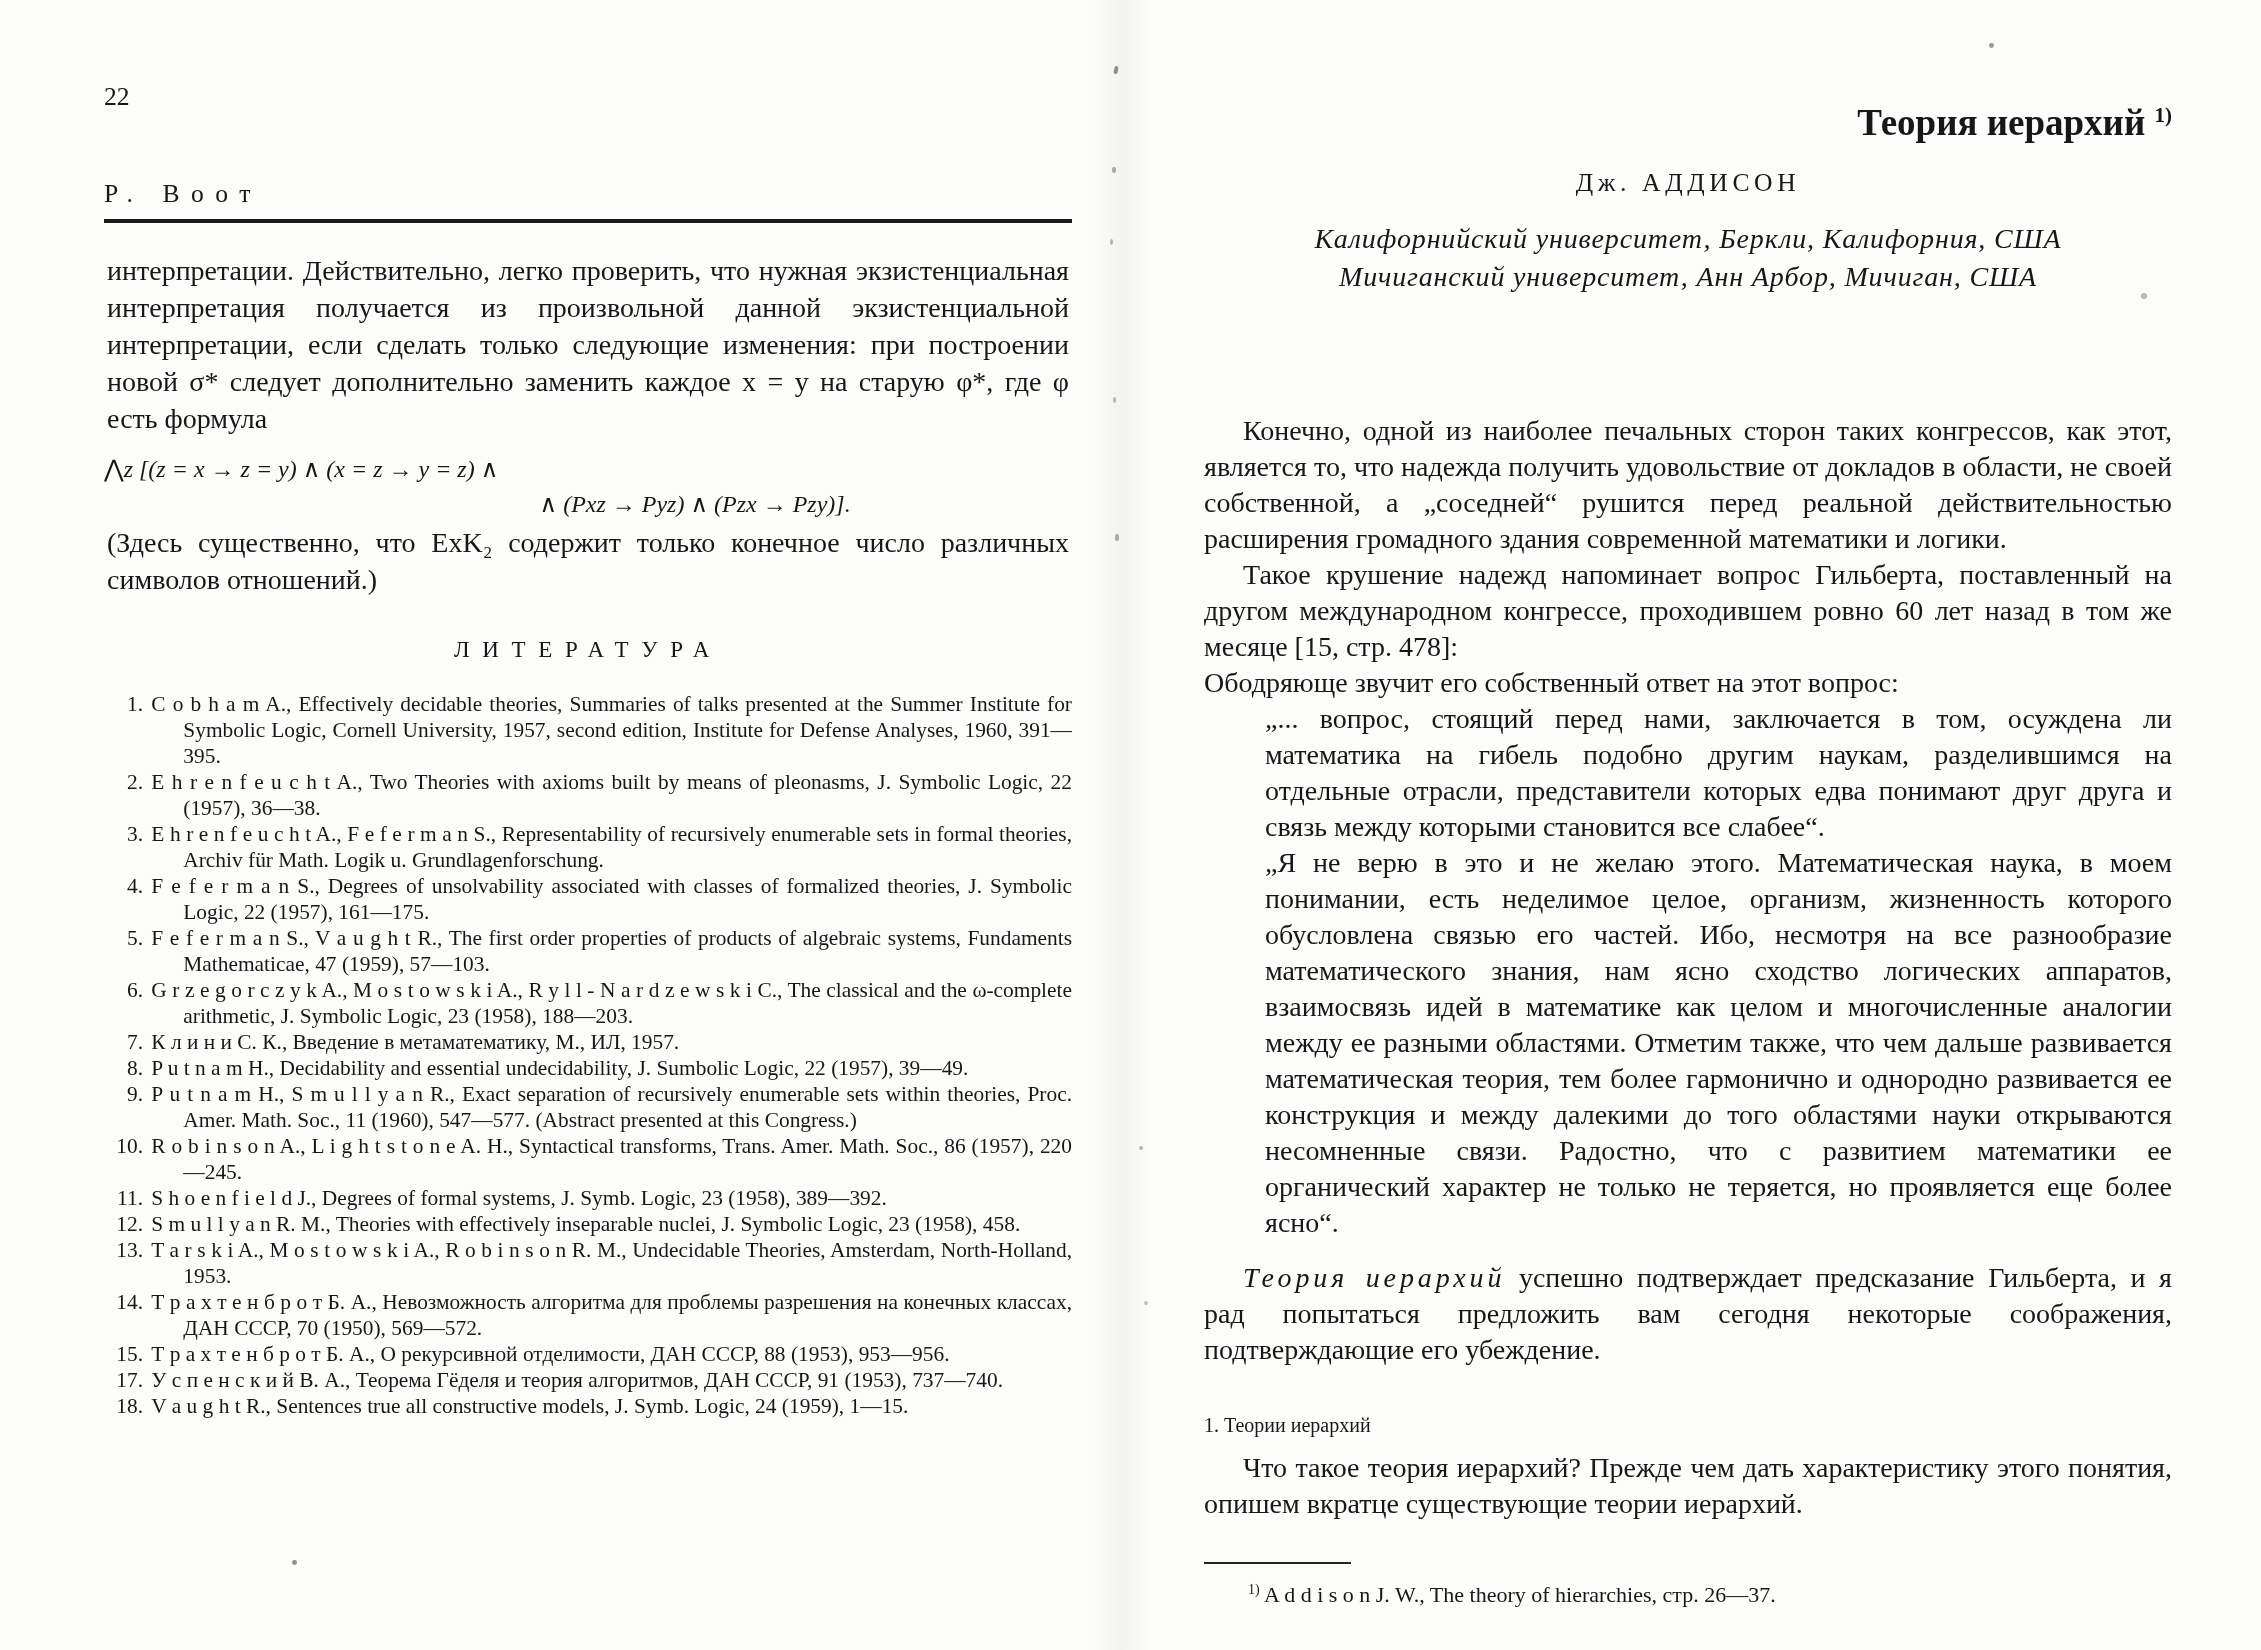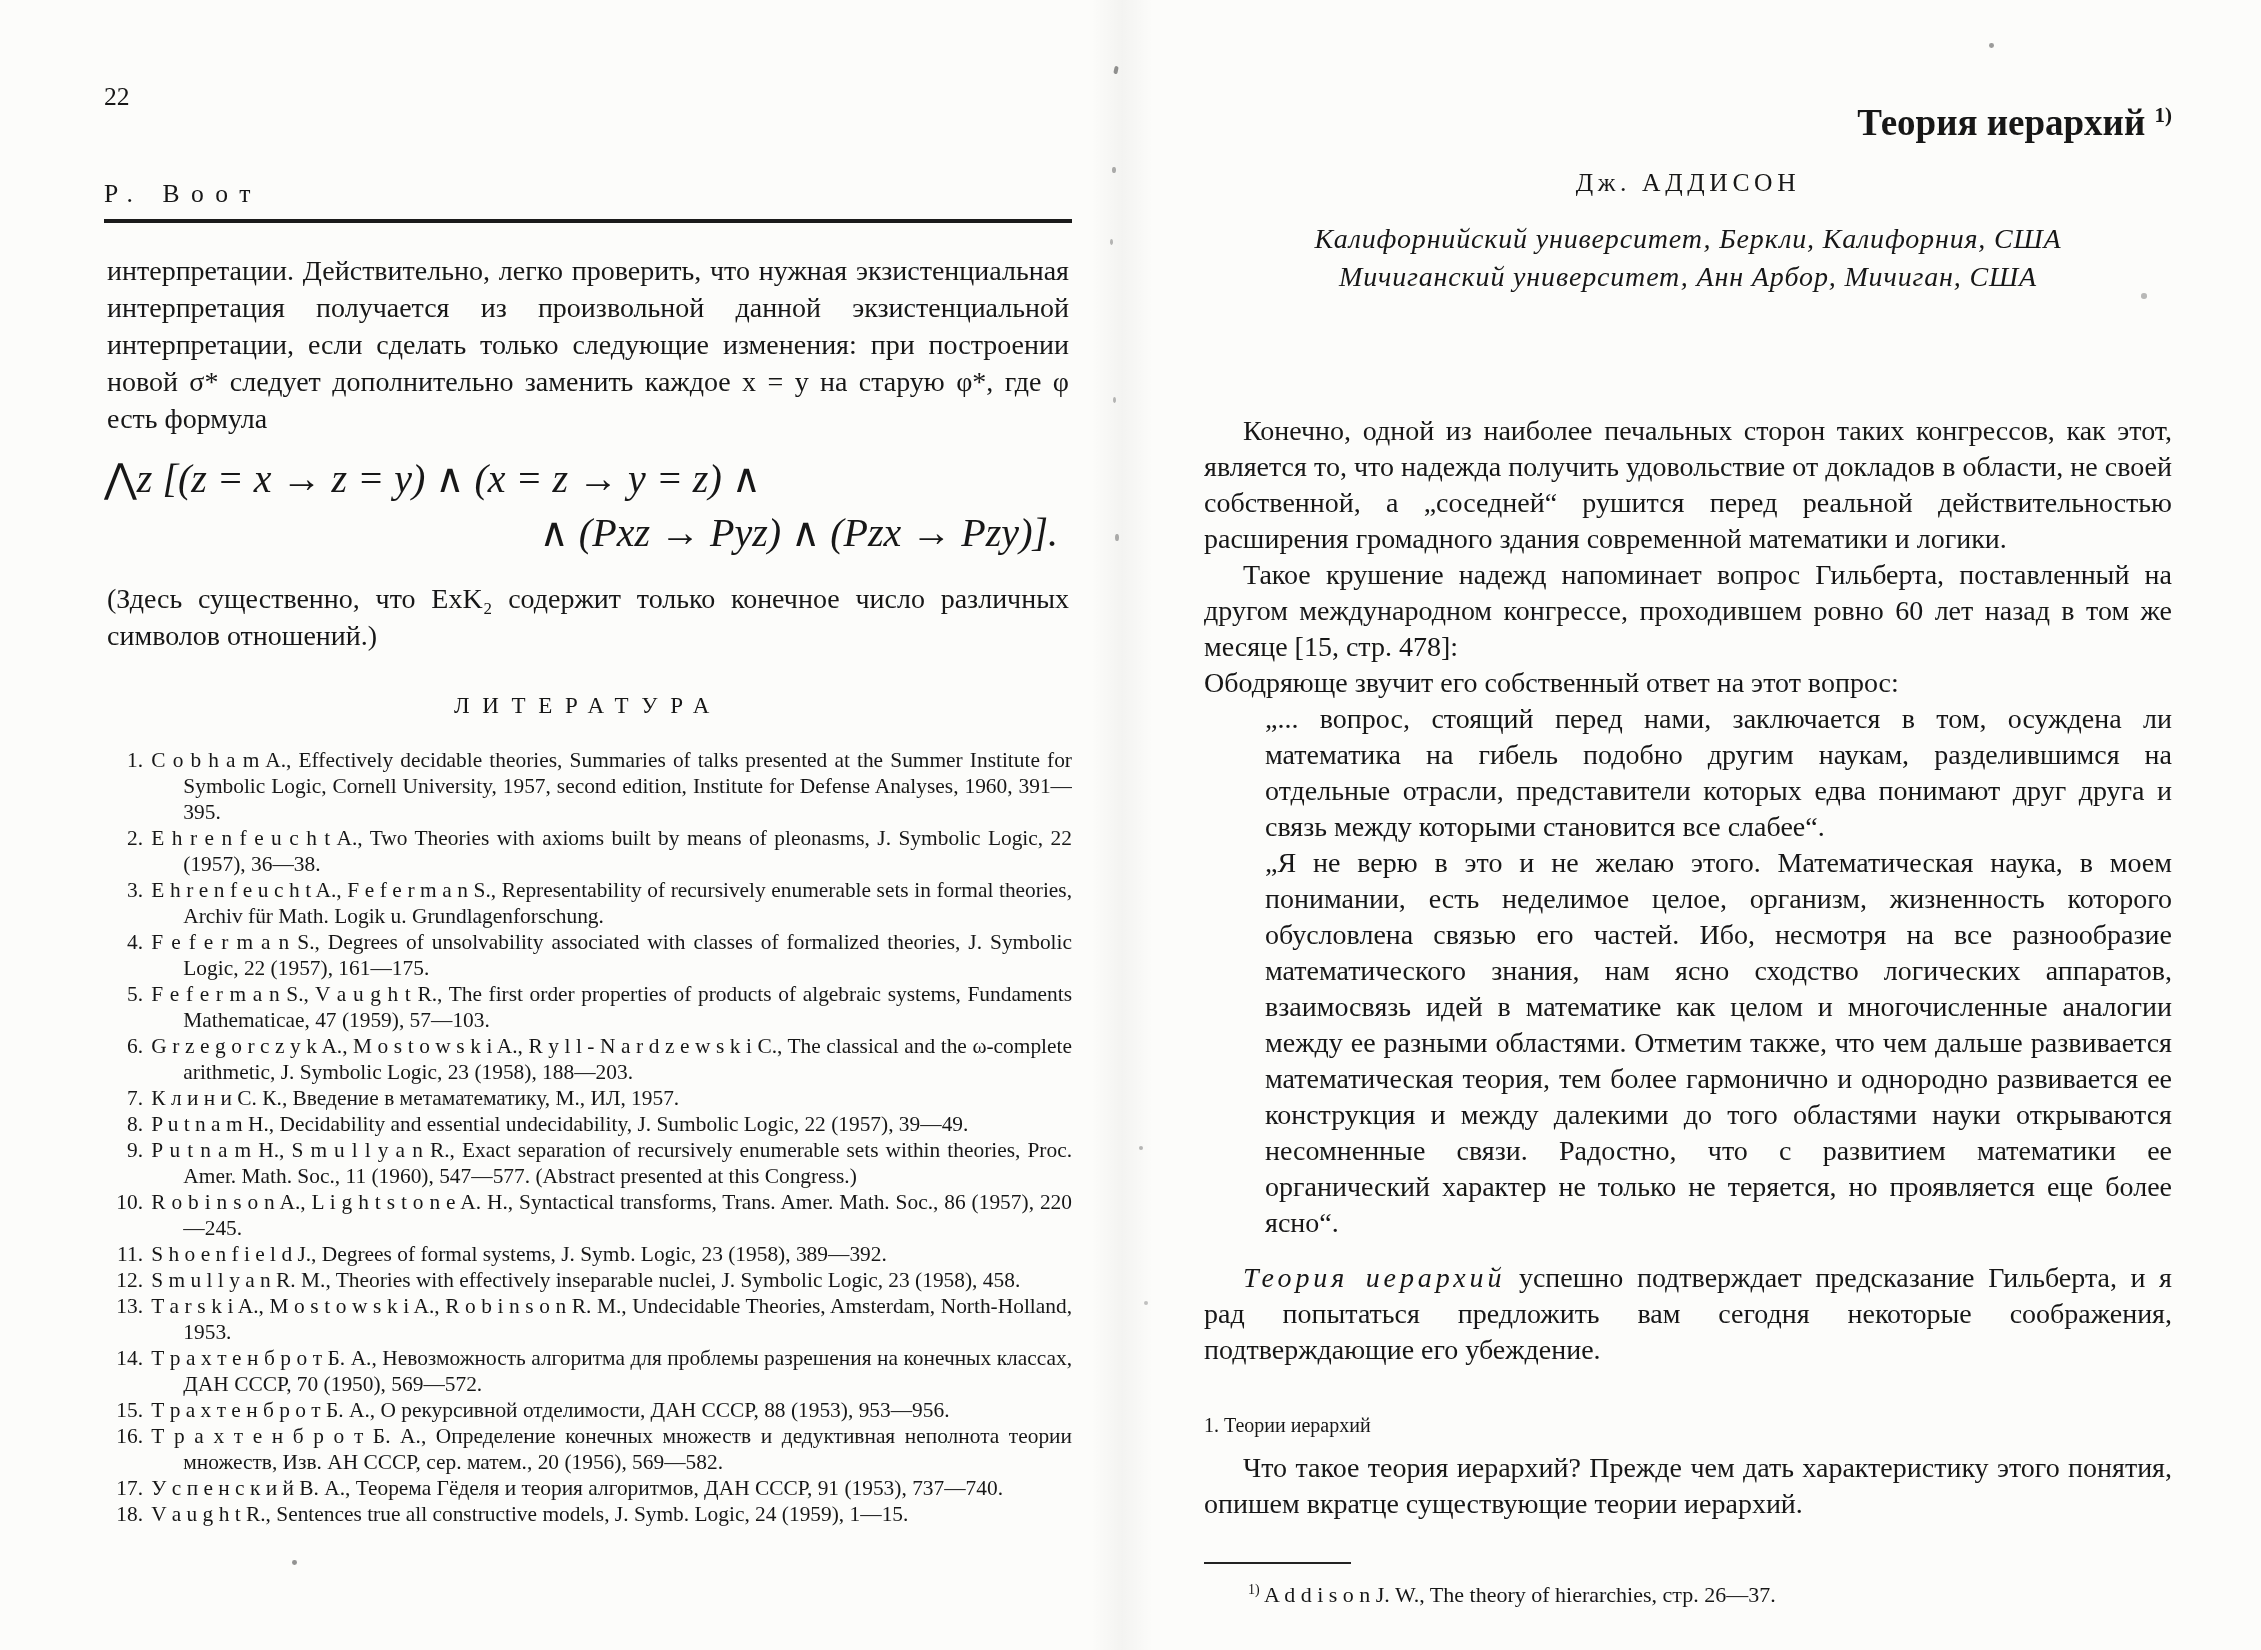--- a/index.html
+++ b/index.html
@@ -16,21 +16,21 @@
   .page.left{left:104px;top:82px;width:968px;}
   .page.right{left:1204px;top:101px;width:968px;}
 
   
   .pg-header{display:flex;align-items:baseline;font-size:25.6px;flex-direction:column;}
   .pg-num{flex:0 0 97px;}
   .running-head{flex:1;text-align:center;letter-spacing:0.45em;padding-right:97px;}
   .header-rule{border-top:4.1px solid #1b1b1b;margin-top:9.7px;margin-bottom:29px;}
   .body-para{font-size:28px;line-height:37px;text-align:justify;margin:3px;}
   .formula{
-    font-size:40px;font-style:italic;margin:18px 0 24px;
+    font-size:24px;font-style:italic;margin:18px 0 6px;
     font-family:"Liberation Serif","DejaVu Serif","DejaVu Sans",serif;
   }
   .formula .l2{padding-left:45%;margin-top:7px;}
   .biblio-heading{
     font-size:23px;font-weight:normal;letter-spacing:0.55em;
     text-align:center;margin:39px 0 28px;
   }
   .ref-list{list-style:none;margin:0;padding:0;font-size:21.4px;line-height:26px;}
   .ref{display:flex;}
   .ref-num{flex:0 0 39px;text-align:right;padding-right:8.3px;}
@@ -159,24 +159,20 @@
   <li class="ref">
     <span class="ref-num">14.</span>
     <span class="ref-text">Т р а х т е н б р о т Б. А., Невозможность алгоритма для проблемы разрешения на конечных классах, ДАН СССР, 70 (1950), 569—572.</span>
   </li>
 
   <li class="ref">
     <span class="ref-num">15.</span>
     <span class="ref-text">Т р а х т е н б р о т Б. А., О рекурсивной отделимости, ДАН СССР, 88 (1953), 953—956.</span>
   </li>
 
-  <li class="ref">
-    <span class="ref-num">16.</span>
-    <span class="ref-text">Т р а х т е н б р о т Б. А., Определение конечных множеств и дедуктивная неполнота теории множеств, Изв. АН СССР, сер. матем., 20 (1956), 569—582.</span>
-  </li>
 
   <li class="ref">
     <span class="ref-num">17.</span>
     <span class="ref-text">У с п е н с к и й В. А., Теорема Гёделя и теория алгоритмов, ДАН СССР, 91 (1953), 737—740.</span>
   </li>
 
   <li class="ref">
     <span class="ref-num">18.</span>
     <span class="ref-text">V a u g h t R., Sentences true all constructive models, J. Symb. Logic, 24 (1959), 1—15.</span>
   </li>

